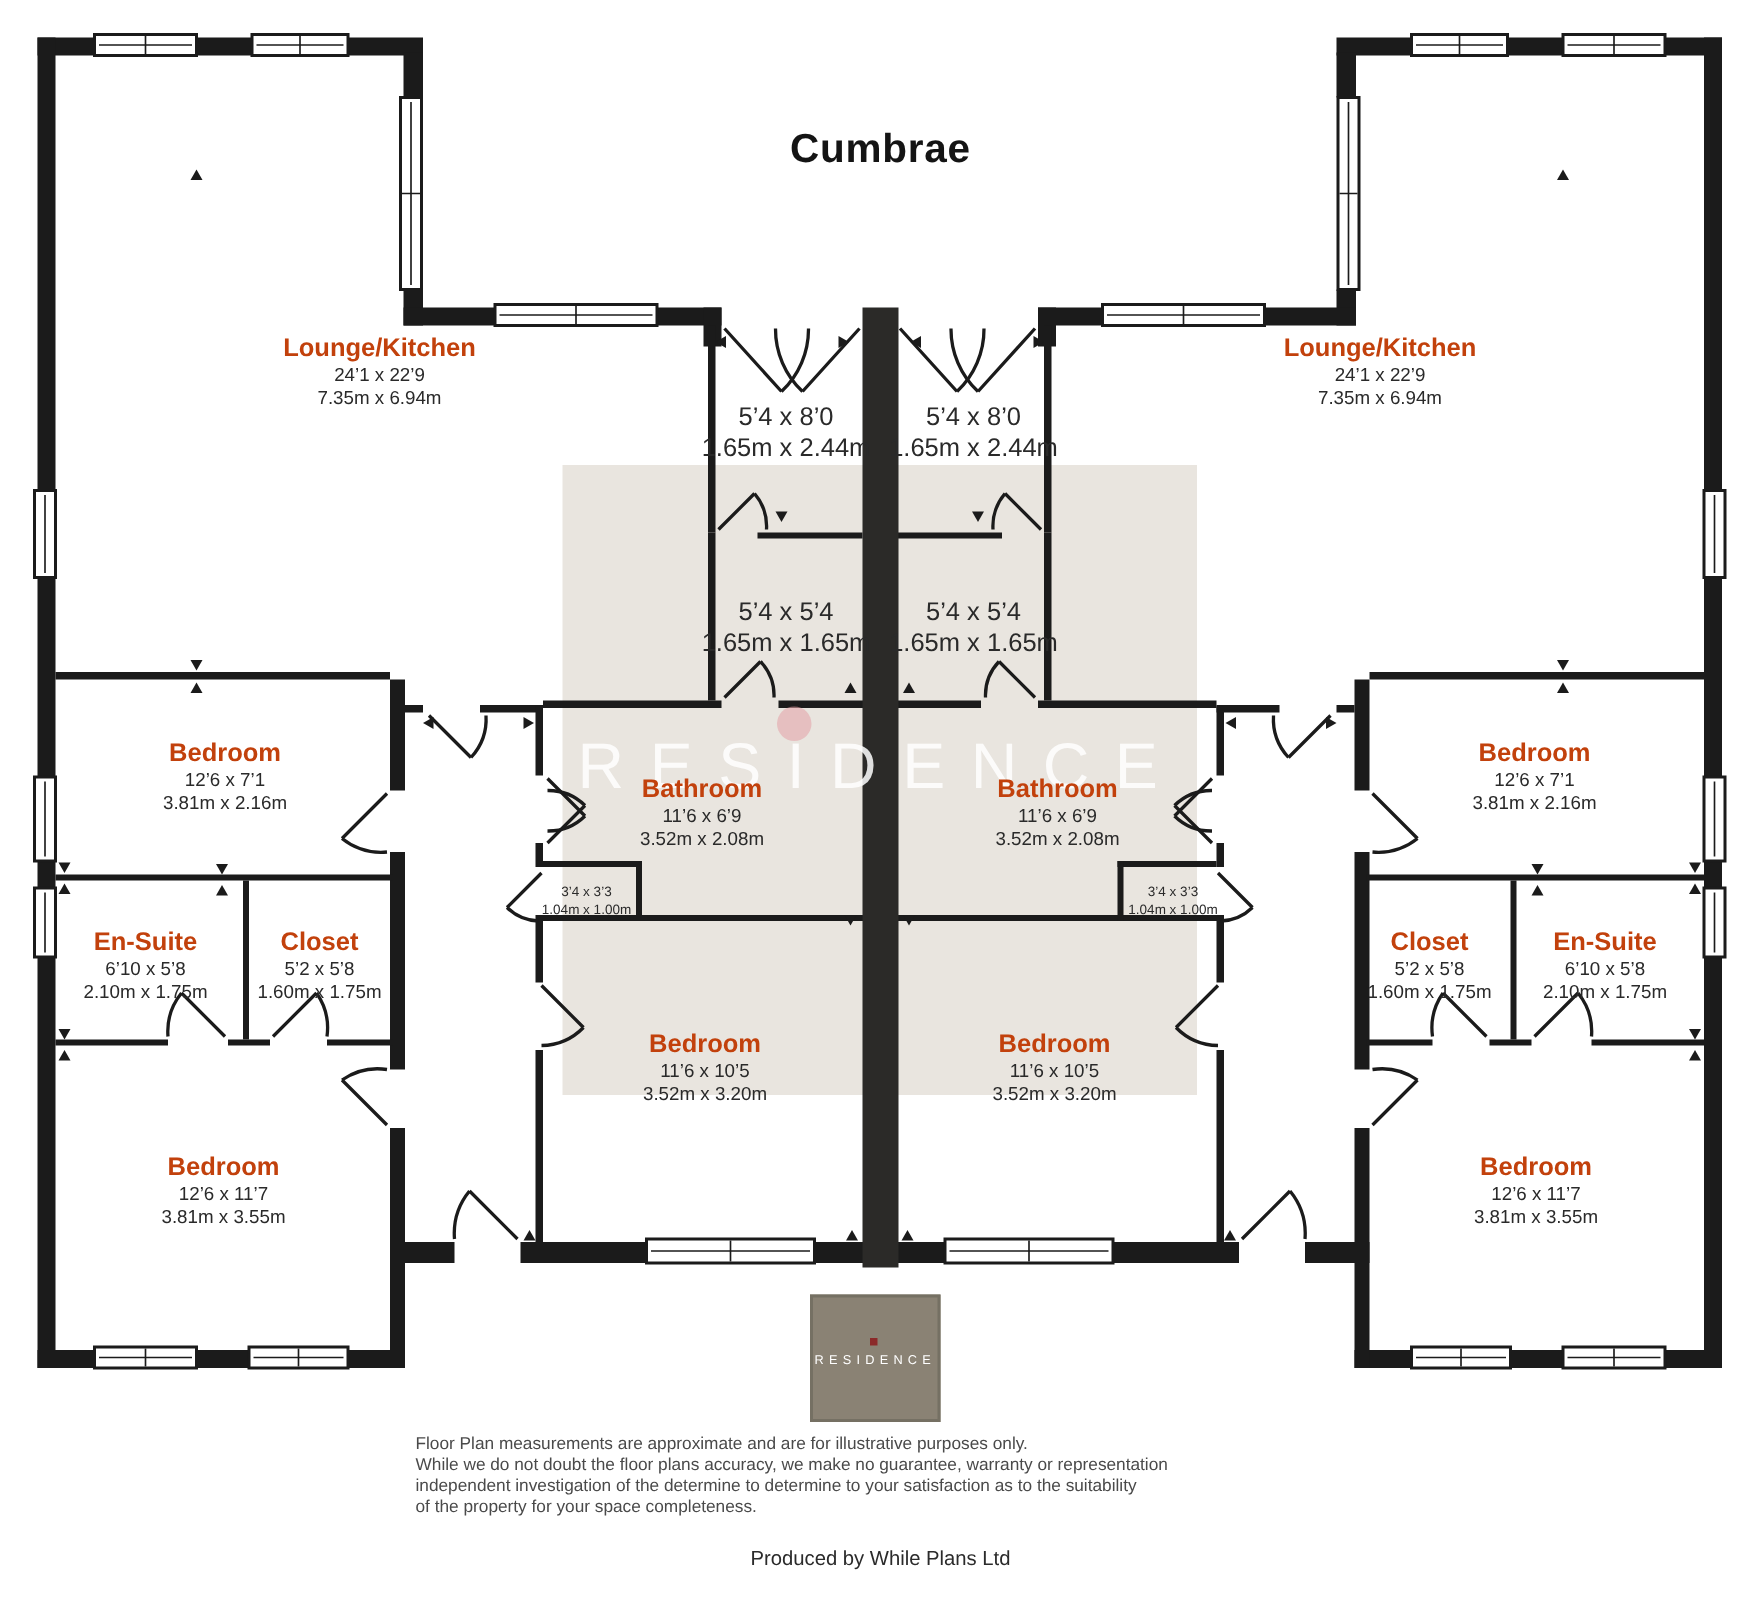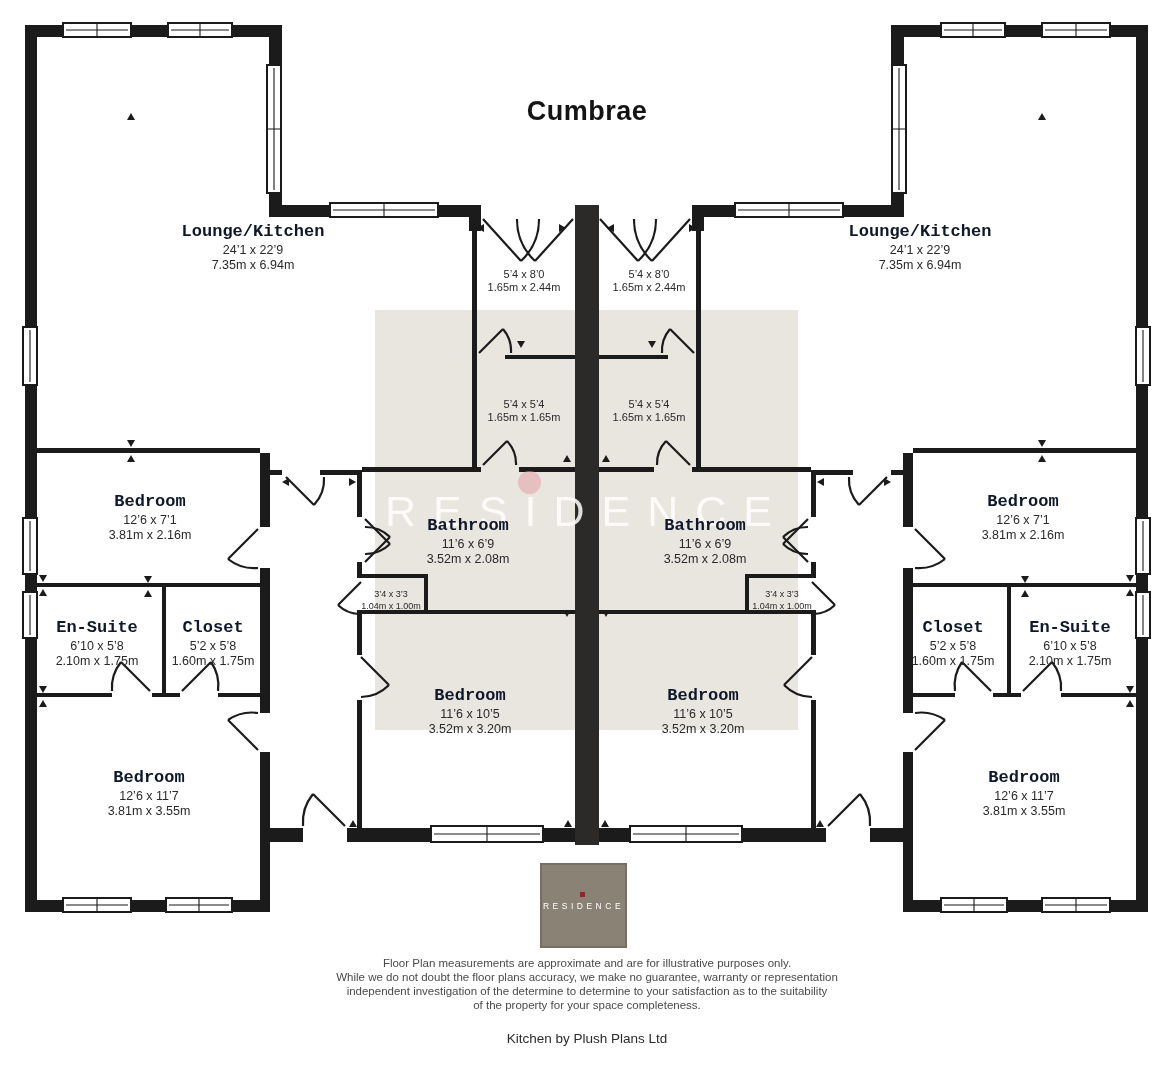--- a/index.html
+++ b/index.html
@@ -12,38 +12,38 @@
         font-family:"Liberation Sans", sans-serif;}
   .plan-svg{position:absolute;left:0;top:0;}
   .w{fill:var(--wall);}
   .sp{fill:var(--spine);}
   .wm{fill:var(--wm-bg);}
   .wf{fill:#ffffff;stroke:var(--wall);stroke-width:2;}
   .wl{stroke:var(--wall);stroke-width:1.1;fill:none;}
   .d{fill:none;stroke:var(--wall);stroke-width:2.2;}
   .ar{fill:var(--wall);}
   .title{position:absolute;left:587px;top:84px;transform:translateX(-50%);
-         font-size:27px;font-weight:700;color:#141414;letter-spacing:.5px;margin-top:12px;}
+         font-size:27px;font-weight:700;color:#141414;letter-spacing:.5px;}
   .room-label{position:absolute;transform:translateX(-50%);text-align:center;
               line-height:1.22;white-space:nowrap;}
-  .rname{font-weight:700;font-size:17px;color:#0f172a;font-family:Liberation Mono, monospace;}
+  .rname{font-weight:700;font-size:17px;color:#c2410c;}
   .rdim{font-size:12.5px;color:var(--dim-text);}
-  .room-label.small .rdim{font-size:11px;}
+  .room-label.small .rdim{font-size:17px;}
   .room-label.tiny .rdim{font-size:9px;line-height:1.3;text-align:center;}
   .watermark-text{position:absolute;left:376px;top:487px;width:422px;text-align:center;
                   font-size:43px;letter-spacing:17px;color:var(--wm-text);font-weight:400;}
   .pink-dot{position:absolute;left:518px;top:471px;width:23px;height:23px;border-radius:50%;
             background:var(--pink-dot);}
   .logo{position:absolute;left:540px;top:863px;width:87px;height:85px;
         background:var(--logo-bg);border:2px solid var(--logo-border);box-sizing:border-box;}
   .logo-text{position:absolute;left:0;top:36px;width:100%;text-align:center;
              font-size:8.5px;letter-spacing:3.5px;color:#fff;}
   .logo-dot{position:absolute;left:38px;top:27px;width:5px;height:5px;background:var(--accent-dot);}
   .disclaimer{position:absolute;left:587px;top:956px;transform:translateX(-50%);
-              width:620px;text-align:center;font-size:11.5px;line-height:14px;color:var(--disc-text);}
+              width:620px;text-align:left;font-size:11.5px;line-height:14px;color:var(--disc-text);}
   .produced{position:absolute;left:587px;top:1031px;transform:translateX(-50%);
             font-size:13.5px;color:#2b2b2b;}
 </style>
 </head>
 <body>
 
 <div class="page">
 
   <svg class="plan-svg" width="1174" height="1080" viewBox="0 0 1174 1080">
 
@@ -258,15 +258,15 @@
     <div class="logo-dot"></div>
     <div class="logo-text">RESIDENCE</div>
   </div>
 
   <div class="disclaimer">
     <div>Floor Plan measurements are approximate and are for illustrative purposes only.</div>
     <div>While we do not doubt the floor plans accuracy, we make no guarantee, warranty or representation</div>
     <div>independent investigation of the determine to determine to your satisfaction as to the suitability</div>
     <div>of the property for your space completeness.</div>
   </div>
-  <div class="produced">Kitchen by Plush Plans Ltd</div>
+  <div class="produced">Produced by While Plans Ltd</div>
 
 </div>
 
 </body></html>

